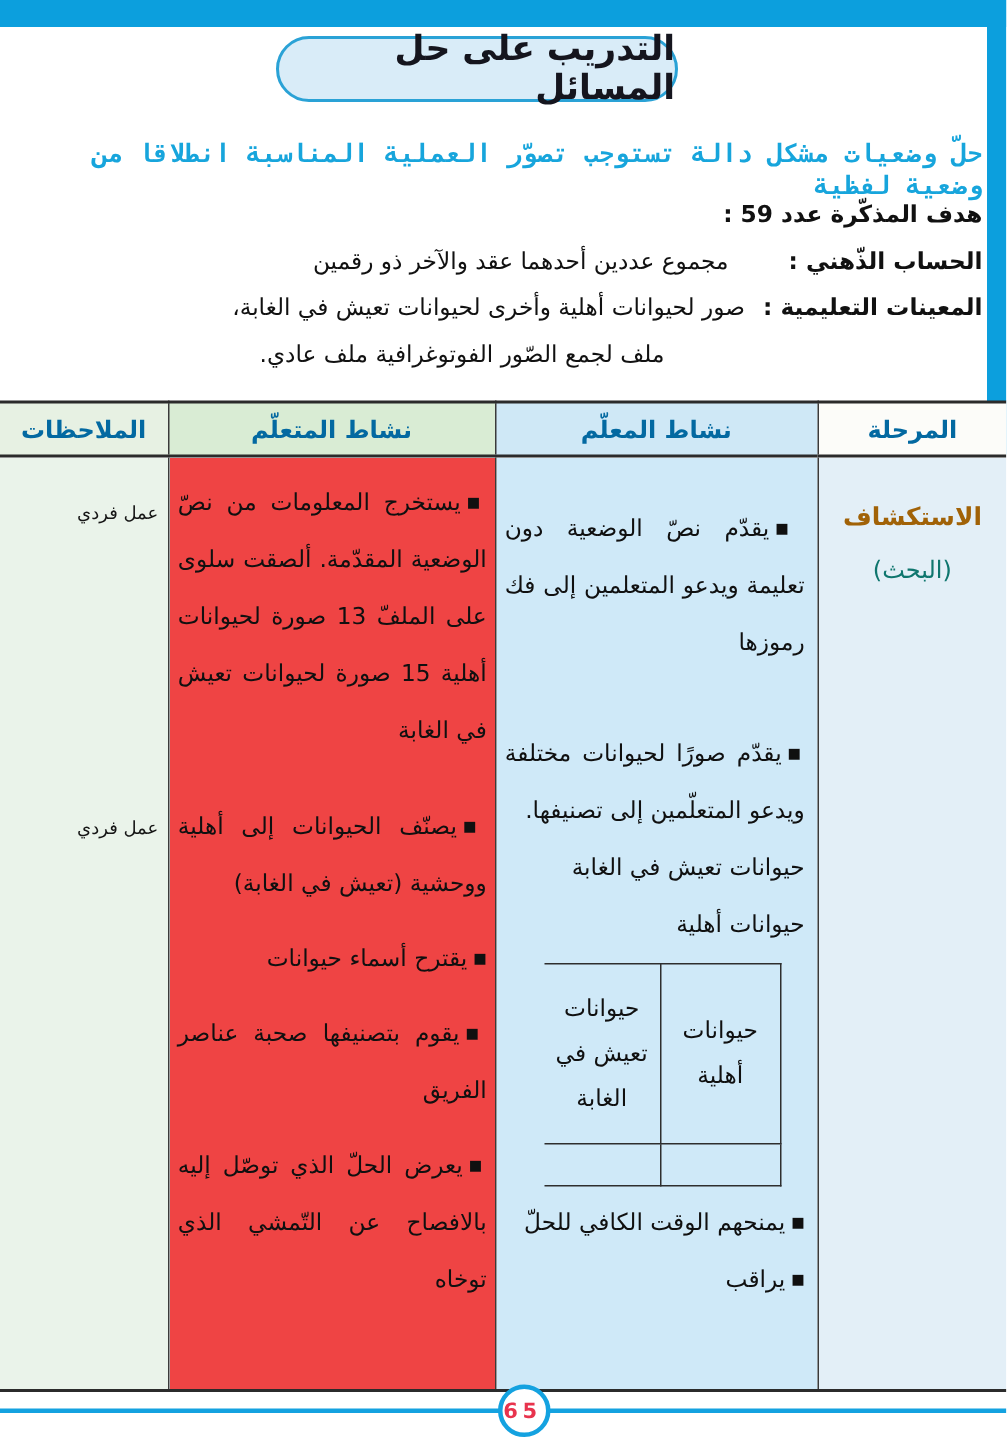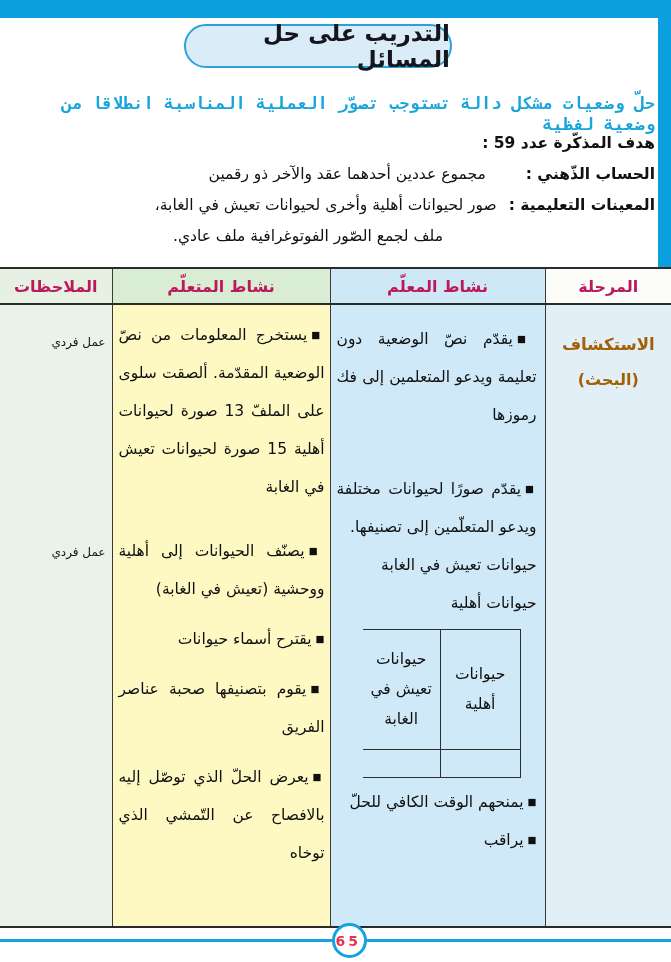--- a/index.html
+++ b/index.html
@@ -45,37 +45,37 @@
   .main-table {
     position:absolute; top:267px; right:0; width:671px;
     border-collapse:collapse; table-layout:fixed; direction:rtl;
     border-top:2px solid #2b2b2b; border-bottom:2px solid #2b2b2b;
   }
   .main-table col.c-stage { width:126px; }
   .main-table col.c-teacher { width:215px; }
   .main-table col.c-learner { width:218px; }
   .main-table col.c-notes { width:112px; }
   .main-table th {
-    height:36px; font-size:16px; font-weight:bold; color:#be185d;
+    height:36px; font-size:16px; font-weight:bold; color:#0369a1;
     text-align:center; vertical-align:middle;
     border-bottom:2px solid #2b2b2b;
   }
   .main-table th, .main-table td { border-left:1.4px solid #3a3a3a; }
   .main-table th:last-child, .main-table td:last-child { border-left:none; }
   .h-stage { background:#fcfcf9; }
   .h-teacher { background:#cfe8f6; }
   .h-learner { background:#d9ecd4; }
   .h-notes { background:#e7f1e3; }
   .main-table td { height:623px; vertical-align:top; overflow:hidden; }
   .b-stage { background:#e3eff7; text-align:center; padding-top:30px; }
-  .b-teacher { background:#cfe9f8; padding:16px 8px 6px 6px; }
-  .b-learner { background:#fef9c3; padding:12px 5px 6px 6px; }
+  .b-teacher { background:#cfe9f8; padding:29px 8px 6px 6px; }
+  .b-learner { background:#ef4444; padding:12px 5px 6px 6px; }
   .b-notes { background:#eaf3ea; padding:30px 6px 0 4px; }
   .stage-title { font-size:16.5px; font-weight:bold; color:#a16207; }
-  .stage-sub { font-size:16px; font-weight:bold; color:#a16207; margin-top:16px; }
+  .stage-sub { font-size:16px; font-weight:normal; color:#0f766e; margin-top:16px; }
   .cell-text { font-size:15.5px; color:#101010; line-height:2.45; }
   .para { text-align:justify; }
   .para .bullet { font-size:9.5px; vertical-align:2px; margin-left:4px; }
   .plain { text-align:right; }
   .mt-sm { margin-top:12px; }
   .mt-md { margin-top:26px; }
   .mt-lg { margin-top:36px; }
   .note-line { font-size:12px; color:#141414; text-align:right; padding-left:2px; }
   .note-2 { margin-top:196px; }
   

